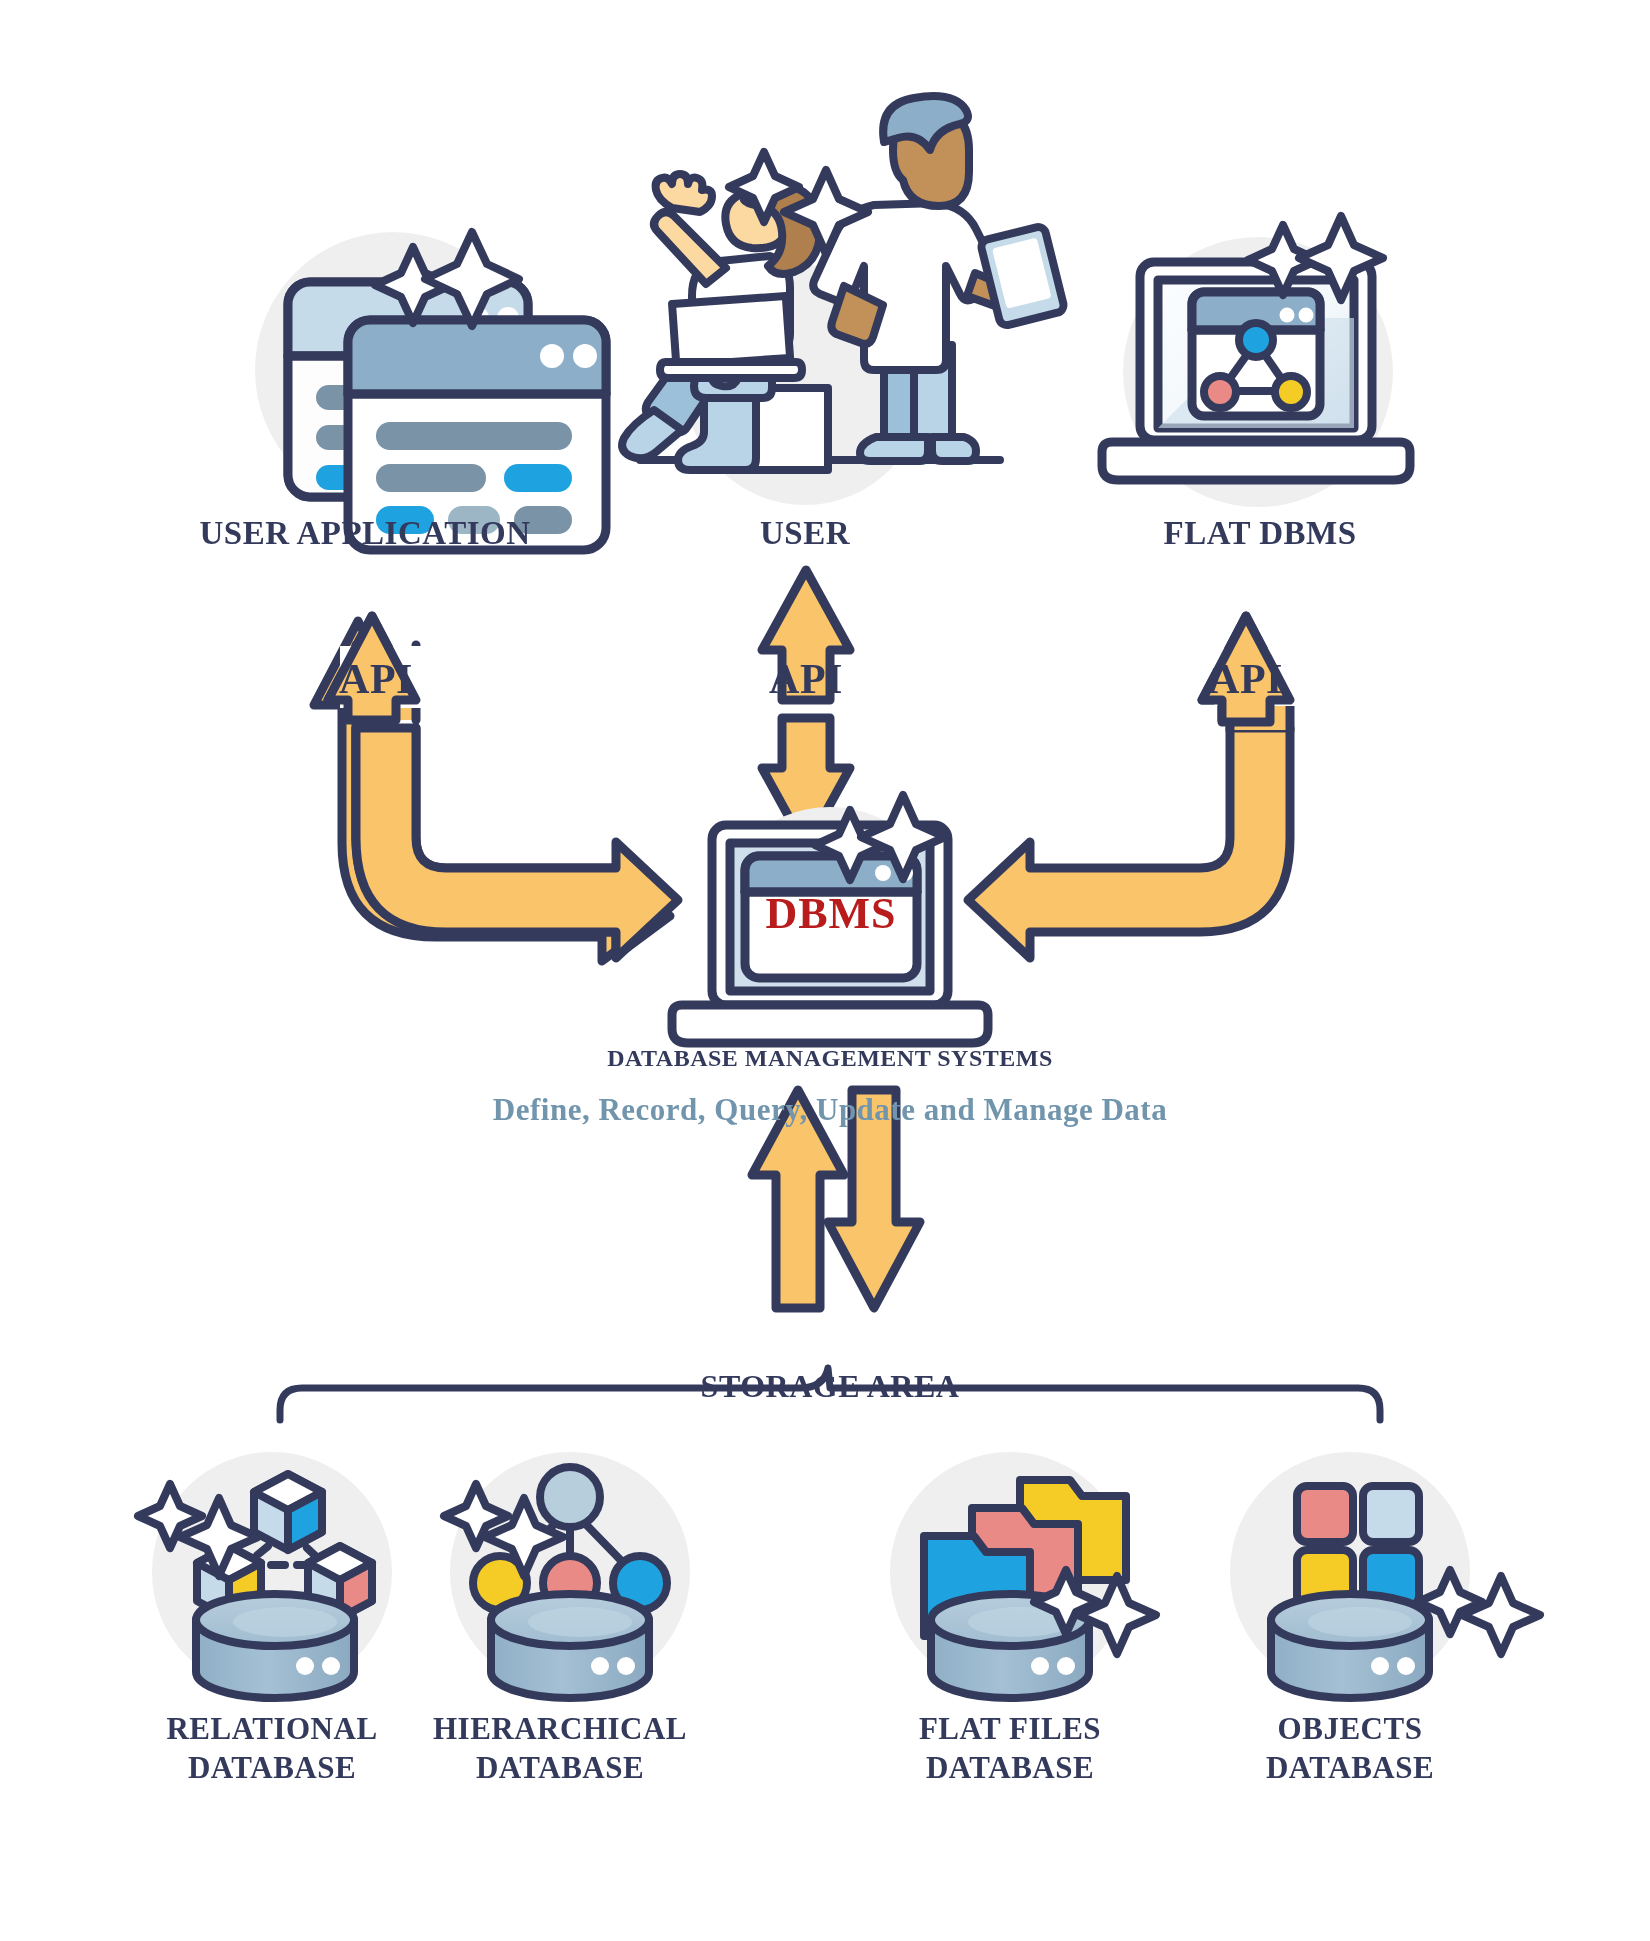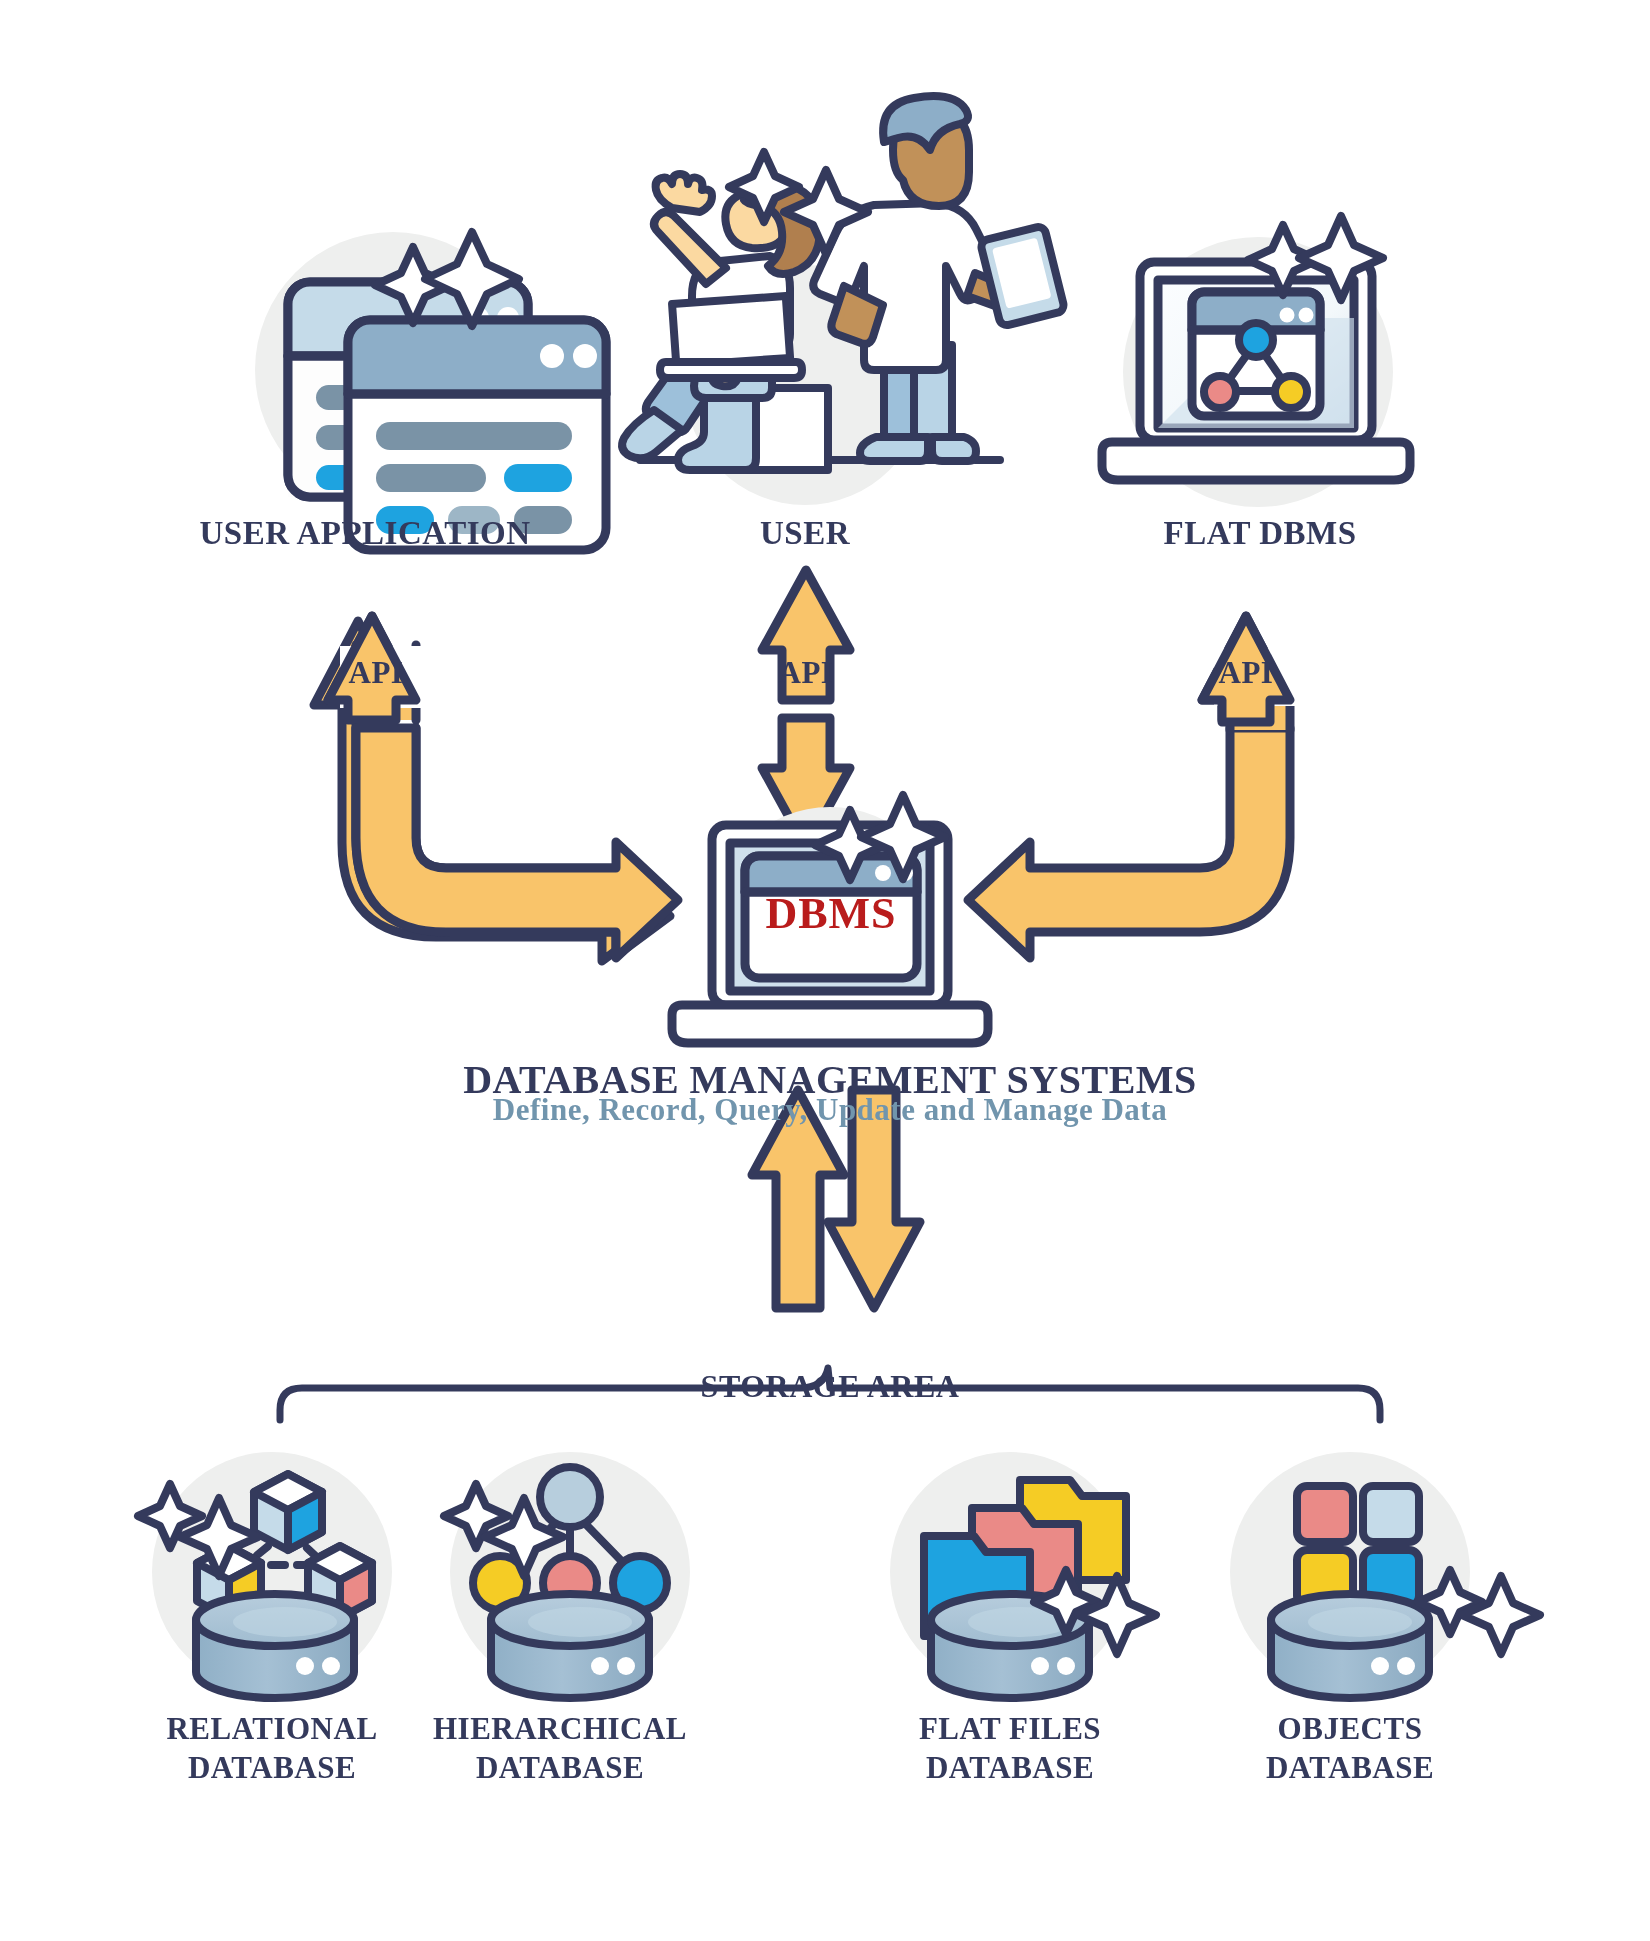--- a/index.html
+++ b/index.html
@@ -10,22 +10,22 @@
   .lbl{
     position:absolute;
     font-family:"Liberation Serif",serif;
     font-weight:bold;
     color:#343a5c;
     text-align:center;
     letter-spacing:0.5px;
     white-space:nowrap;
   }
   .lbl-main{font-size:33px;}
-  .lbl-api{font-size:31px;}
-  .lbl-dbms-title{font-size:40px;margin-top:11px;}
+  .lbl-api{font-size:42px;}
+  .lbl-dbms-title{font-size:24px;}
   .lbl-dbms-sub{font-size:31px;color:#7195ad;font-weight:bold;}
   .lbl-bottom{font-size:31px;line-height:1.25;white-space:normal;width:300px;}
   .lbl-storage{font-size:32px;}
 </style>
 </head>
 <body>
 
 <div id="stage">
 
 <svg width="1650" height="1941" viewBox="0 0 1650 1941">

